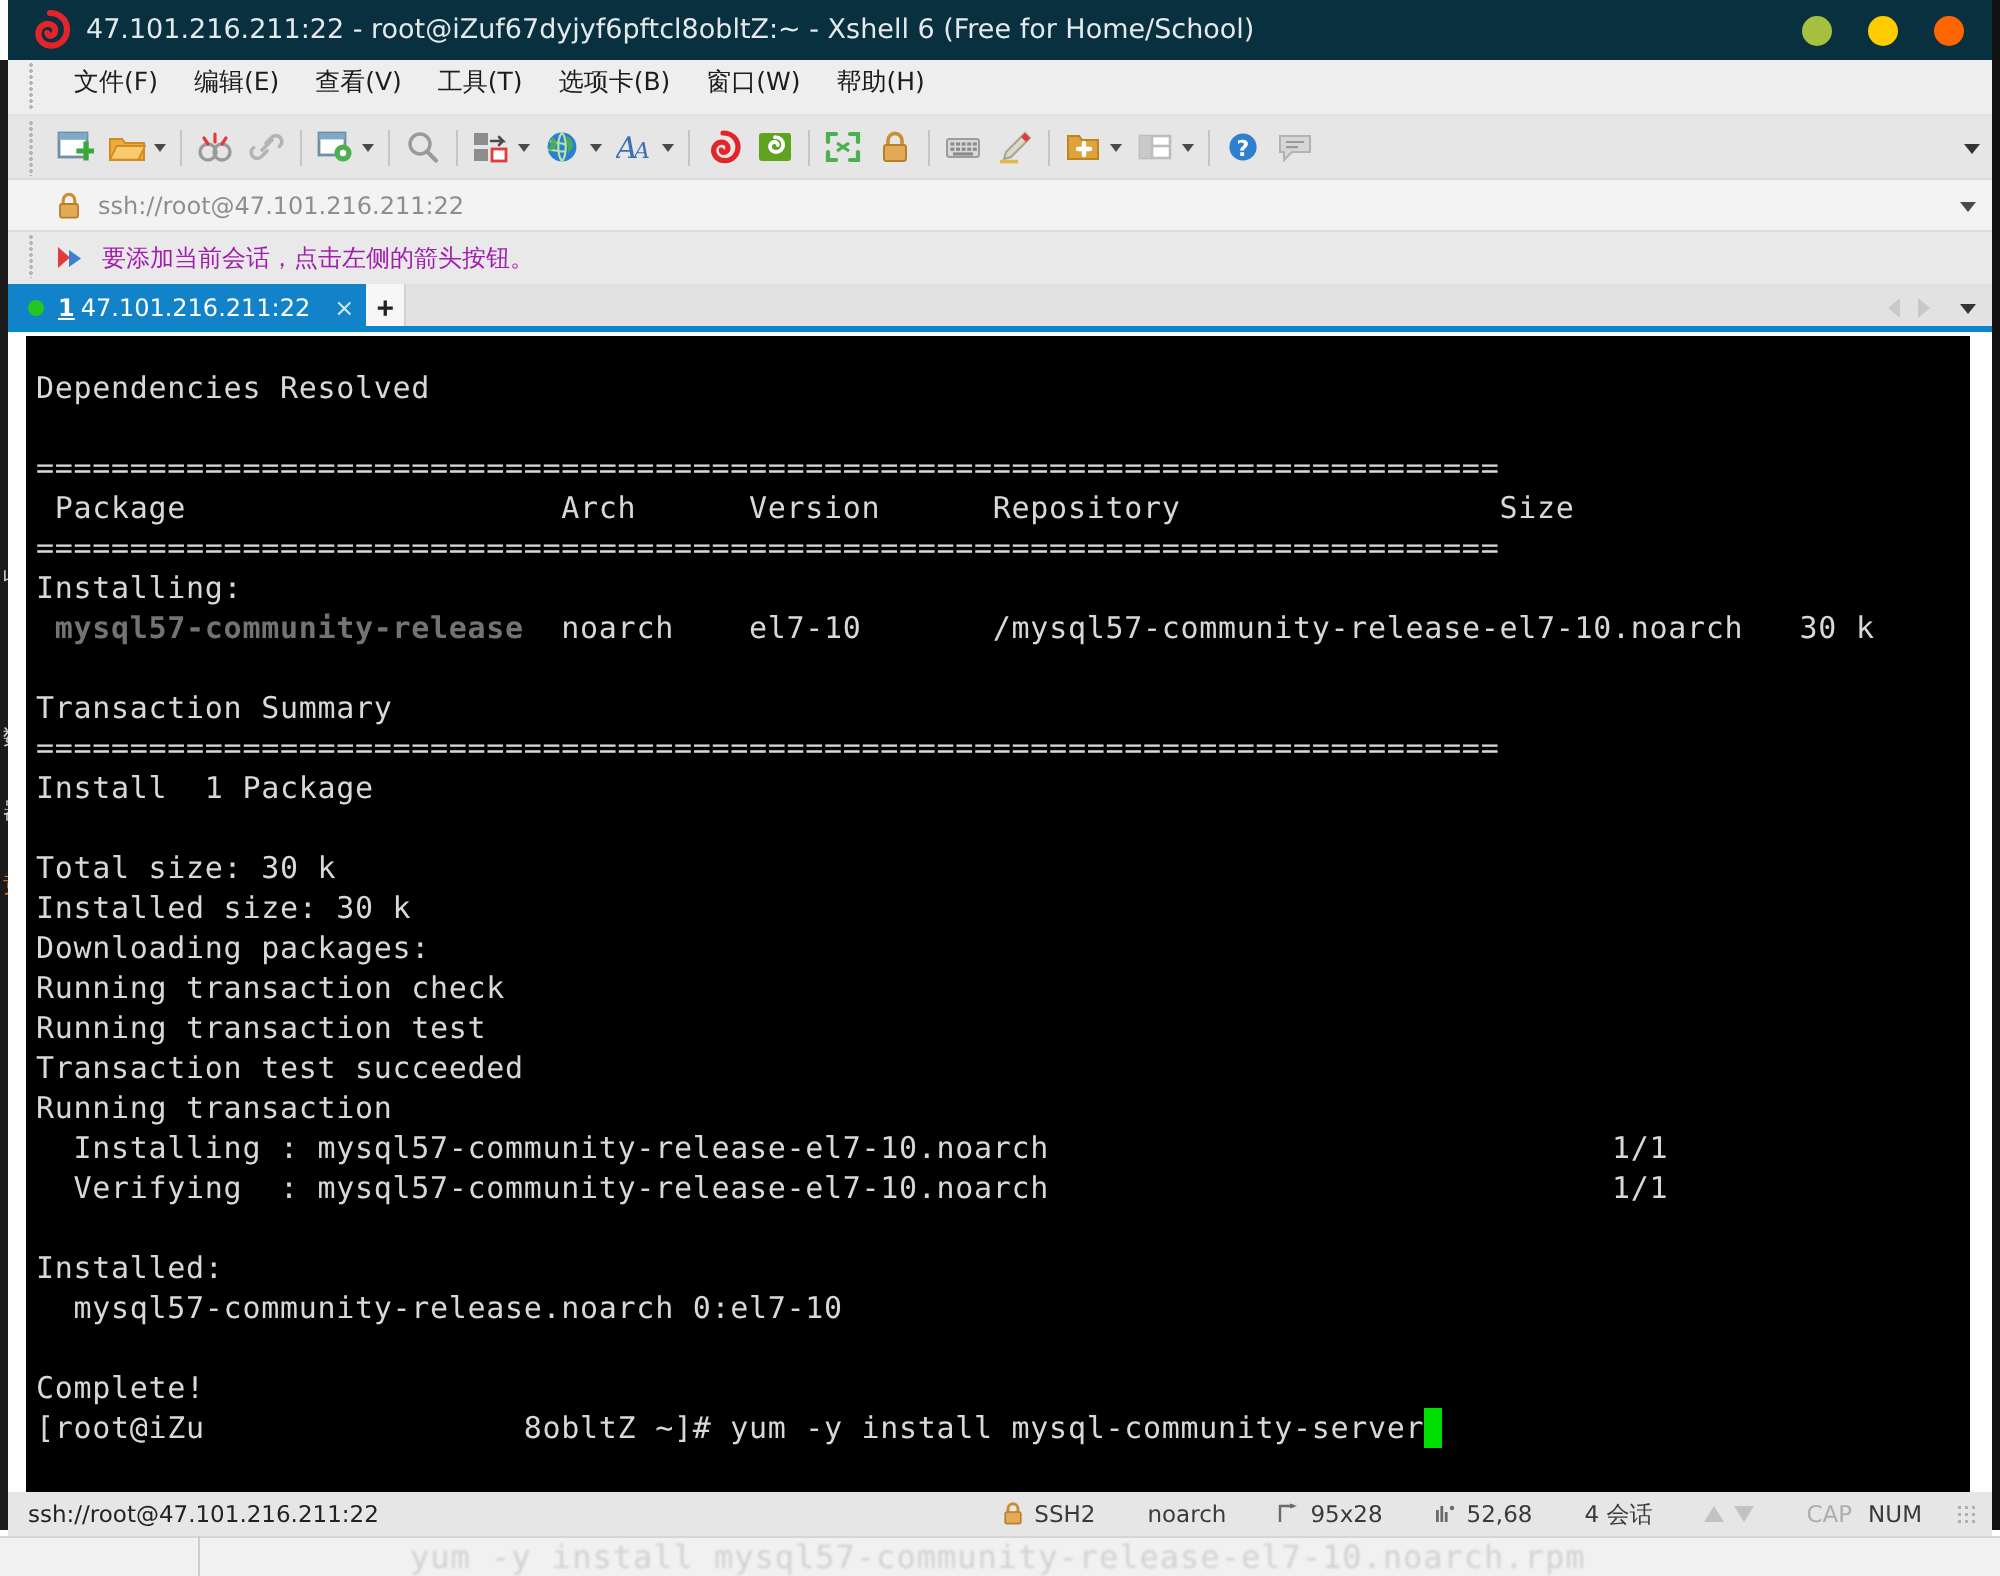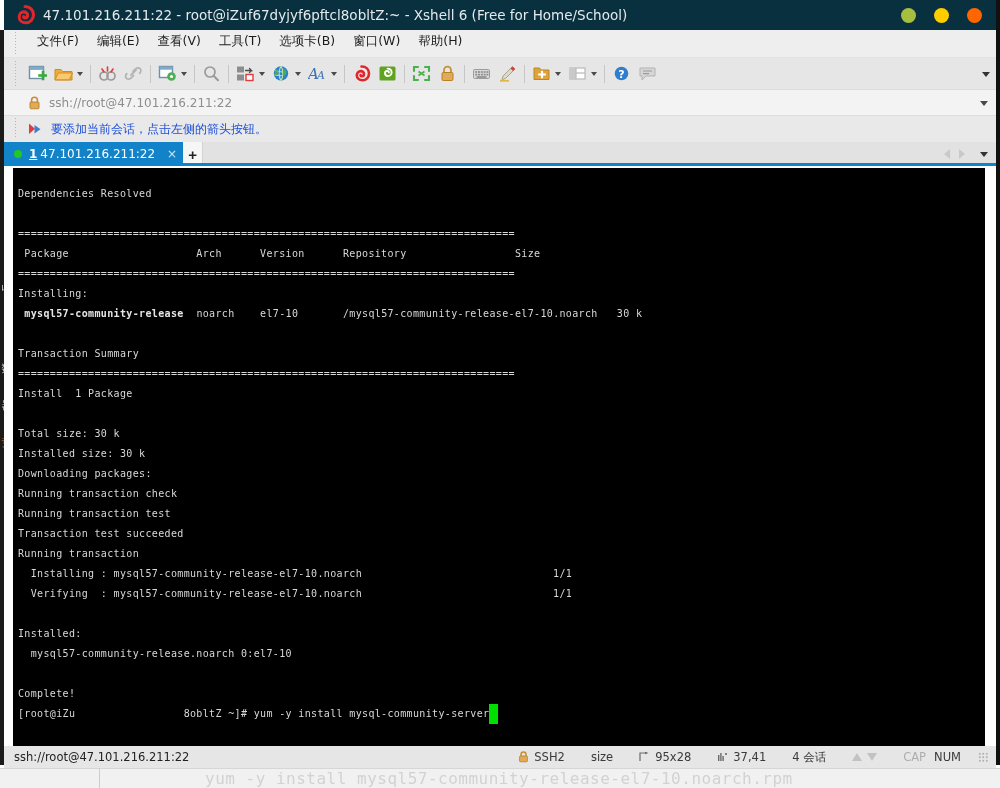--- a/index.html
+++ b/index.html
@@ -150,21 +150,21 @@
 
   
   #hint-bar {
     height: 26px; background: #e9e9e9;
     display: flex; align-items: center;
     padding-left: 24px;
   }
   #hint-icon { margin-right: 8px; display: flex; }
   #hint-text {
     font-family: "DejaVu Sans", sans-serif;
-    font-size: 12px; color: #1d4ed8;
+    font-size: 12px; color: #a21caf;
   }
 
   
   #tab-bar {
     height: 24px; background: #e2e2e2;
     display: flex; align-items: stretch;
     position: relative;
   }
   #tab-active {
     background: #1283c8; color: #ffffff;
@@ -215,26 +215,26 @@
     height: 585px; background: #ffffff;
     padding: 0 8px 0 8px;
   }
   #terminal {
     position: absolute; left: 9px; top: 2px;
     width: 972px; height: 578px;
     background: #000000; overflow: hidden;
   }
   #term-text {
     font-family: "DejaVu Sans Mono", monospace;
-    font-size: 10px; line-height: 20px;
+    font-size: 15px; line-height: 20px;
     color: #d8d8d8; white-space: pre;
     padding: 16px 0 0 5px;
     letter-spacing: 0.35px;
   }
-  .t-bold { font-weight: bold; color: #e5e5e5; }
+  .t-bold { font-weight: bold; color: #737373; }
   .t-cursor {
     background: #00e000; color: #00e000;
     display: inline-block; width: 9px;
   }
 
   
   #status-bar {
     position: absolute; left: 0; bottom: 0;
     width: 992px; height: 22px;
     background: #e6e6e6;
@@ -576,39 +576,39 @@
     <div id="status-left">ssh://root@47.101.216.211:22</div>
     <div id="status-right">
       <div class="sb-cell">
         <svg width="11" height="12" viewBox="0 0 11 12">
           <path d="M3 5V3.4a2.5 2.5 0 0 1 5 0V5" fill="none" stroke="#c98f34" stroke-width="1.5"></path>
           <rect x="1.6" y="5" width="7.8" height="5.8" rx=".9" fill="#e3aa56" stroke="#b77f28" stroke-width=".8"></rect>
         </svg>
         <span>SSH2</span>
       </div>
       <div class="sb-cell">
-        <span>size</span>
+        <span>noarch</span>
       </div>
       <div class="sb-cell">
         <svg width="11" height="12" viewBox="0 0 11 12">
           <path d="M1 10V2h7" fill="none" stroke="#6a6a6a" stroke-width="1.2"></path>
           <path d="M6 .8 L9.5 2 L6 3.2" fill="#6a6a6a"></path>
         </svg>
         <span>95x28</span>
       </div>
       <div class="sb-cell">
         <svg width="11" height="12" viewBox="0 0 11 12">
           <g fill="#6a6a6a">
             <rect x="1" y="4" width="1.4" height="6"></rect>
               <rect x="3.2" y="2" width="1.4" height="8"></rect>
             <rect x="5.4" y="5" width="1.4" height="5"></rect>
           </g>
           <circle cx="9" cy="3" r="1.1" fill="#6a6a6a"></circle>
         </svg>
-        <span>37,41</span>
+        <span>52,68</span>
       </div>
       <div class="sb-cell">
         <span>4 会话</span>
       </div>
       <div class="sb-cell">
         <span class="arrow-up"></span>
         <span class="arrow-dn"></span>
       </div>
       <div class="sb-cell sb-dim" style="padding-right:4px">CAP</div>
       <div class="sb-cell" style="padding-left:4px;color:#3a3a3a">NUM</div>

